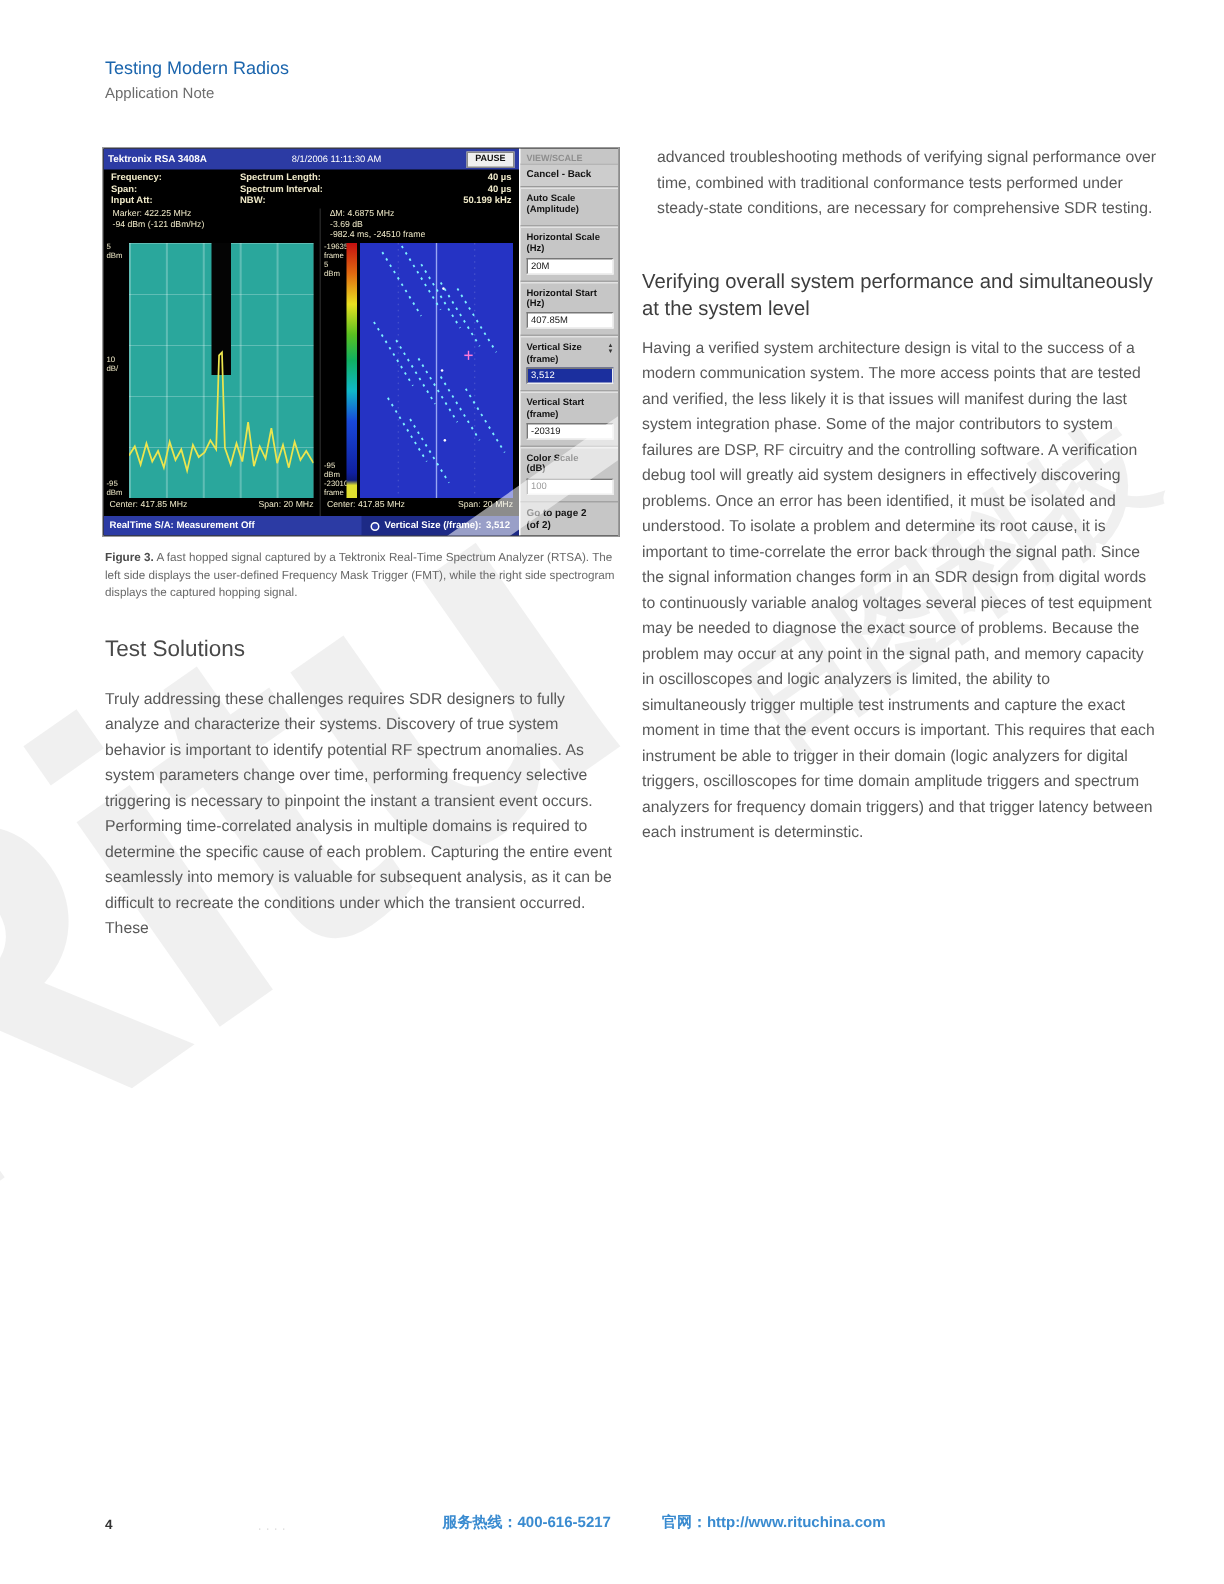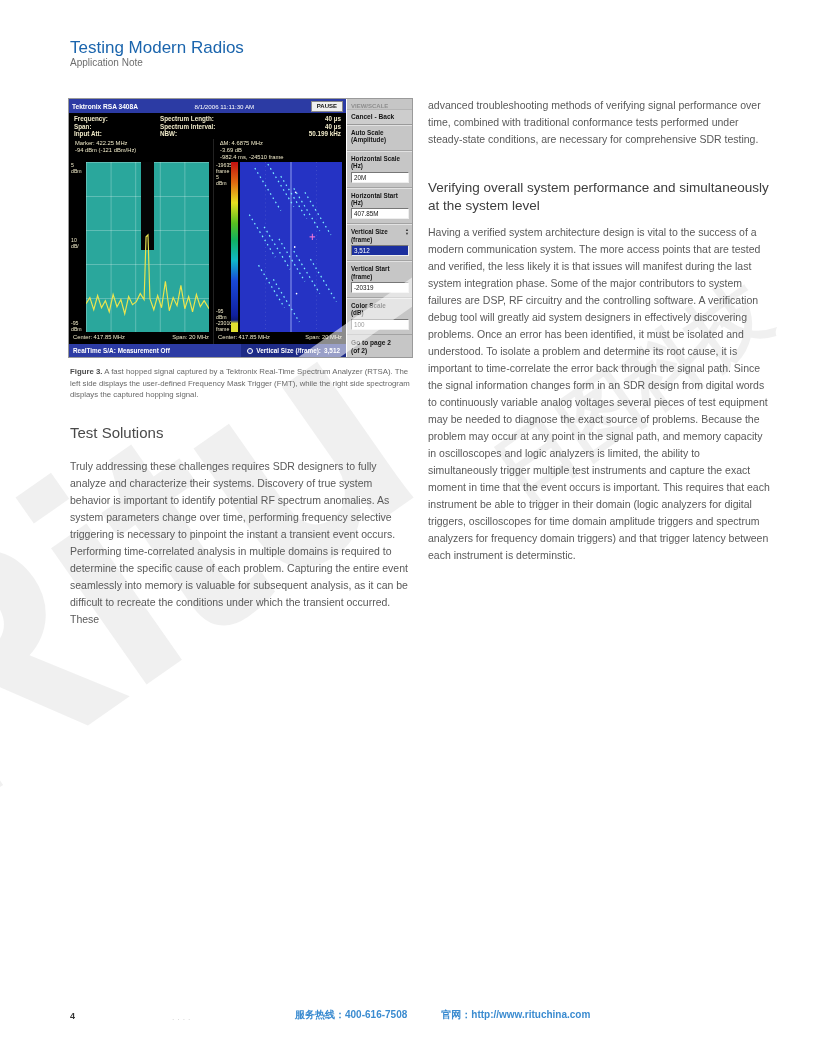--- a/index.html
+++ b/index.html
@@ -19,21 +19,21 @@
   }
   .wm-cjk {
     position:absolute; left:535px; top:420px; z-index:0;
     font-size:78px; font-weight:700; color:rgba(110,110,110,0.10);
     transform:rotate(-35deg); transform-origin:left bottom;
     white-space:nowrap; pointer-events:none;
   }
   .content { position:relative; z-index:1; }
 
   
-  .doc-title { position:absolute; left:70px; top:38px; font-size:17px; color:#1b65ad; }
+  .doc-title { position:absolute; left:70px; top:38px; font-size:12px; color:#1b65ad; }
   .doc-subtitle { position:absolute; left:70px; top:57px; font-size:10px; color:#6d6d6d; }
 
   
   .col-left  { position:absolute; left:70px;  width:345px; }
   .col-right { position:absolute; left:428px; width:343px; }
   .body-text { font-size:10.5px; line-height:17px; color:#595959; }
   .h1 { font-size:15px; color:#494949; font-weight:400; }
   .h2 { font-size:13.5px; line-height:18px; color:#3d3d3d; font-weight:400; }
   .caption { font-size:7.8px; line-height:11.5px; color:#686868; }
   .caption b { color:#4a4a4a; }
@@ -281,25 +281,25 @@
     </div>
 
     <div class="col-left caption" style="top:366px;">
       <b>Figure 3.</b>
       <span>A fast hopped signal captured by a Tektronix Real-Time Spectrum Analyzer (RTSA). The left side displays the user-defined Frequency Mask Trigger (FMT), while the right side spectrogram displays the captured hopping signal.</span>
     </div>
 
     <div class="col-left h1" style="top:424px;">Test Solutions</div>
     <div class="col-left body-text" style="top:458px;">Truly addressing these challenges requires SDR designers to fully analyze and characterize their systems. Discovery of true system behavior is important to identify potential RF spectrum anomalies. As system parameters change over time, performing frequency selective triggering is necessary to pinpoint the instant a transient event occurs. Performing time-correlated analysis in multiple domains is required to determine the specific cause of each problem. Capturing the entire event seamlessly into memory is valuable for subsequent analysis, as it can be difficult to recreate the conditions under which the transient occurred. These</div>
 
-    <div class="col-right body-text" style="top:97px;">advanced troubleshooting methods of verifying signal performance over time, combined with traditional conformance tests performed under steady-state conditions, are necessary for comprehensive SDR testing.</div>
+    <div class="col-right body-text" style="top:97px;margin-left:10px;">advanced troubleshooting methods of verifying signal performance over time, combined with traditional conformance tests performed under steady-state conditions, are necessary for comprehensive SDR testing.</div>
     <div class="col-right h2" style="top:179px;">Verifying overall system performance and simultaneously at the system level</div>
     <div class="col-right body-text" style="top:224px;">Having a verified system architecture design is vital to the success of a modern communication system. The more access points that are tested and verified, the less likely it is that issues will manifest during the last system integration phase. Some of the major contributors to system failures are DSP, RF circuitry and the controlling software. A verification debug tool will greatly aid system designers in effectively discovering problems. Once an error has been identified, it must be isolated and understood. To isolate a problem and determine its root cause, it is important to time-correlate the error back through the signal path. Since the signal information changes form in an SDR design from digital words to continuously variable analog voltages several pieces of test equipment may be needed to diagnose the exact source of problems. Because the problem may occur at any point in the signal path, and memory capacity in oscilloscopes and logic analyzers is limited, the ability to simultaneously trigger multiple test instruments and capture the exact moment in time that the event occurs is important. This requires that each instrument be able to trigger in their domain (logic analyzers for digital triggers, oscilloscopes for time domain amplitude triggers and spectrum analyzers for frequency domain triggers) and that trigger latency between each instrument is determinstic.</div>
 
     <div class="footer-page">4</div>
     <div class="footer-faint">····</div>
     <div class="footer-blue">
-      <span>服务热线：400-616-7508</span>
+      <span>服务热线：400-616-5217</span>
       <span>官网：http://www.rituchina.com</span>
     </div>
 
   </div>
 </div>
 
 </body></html>

